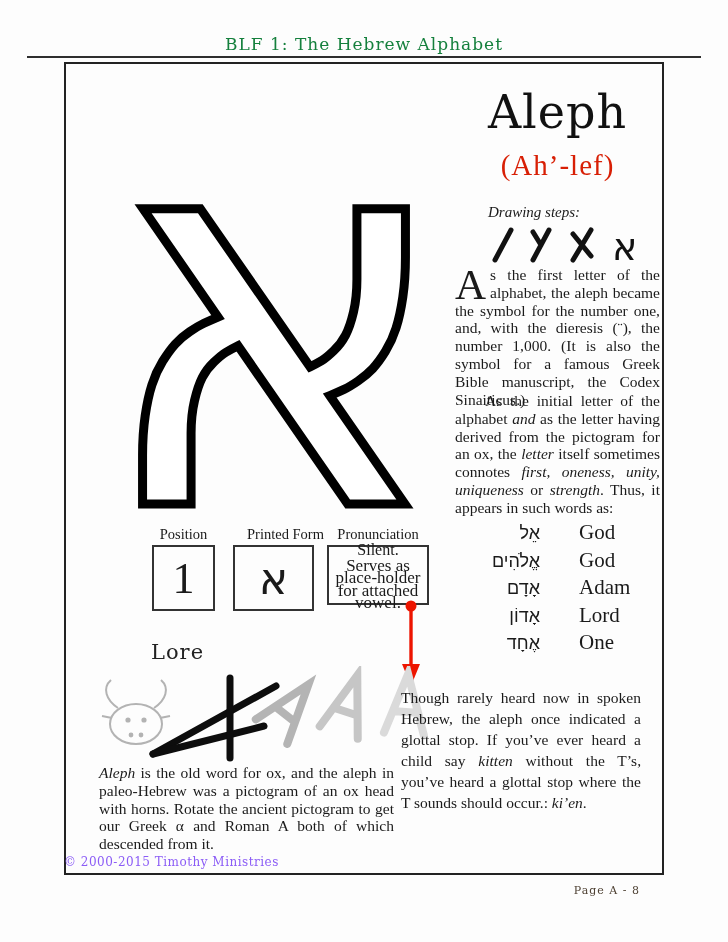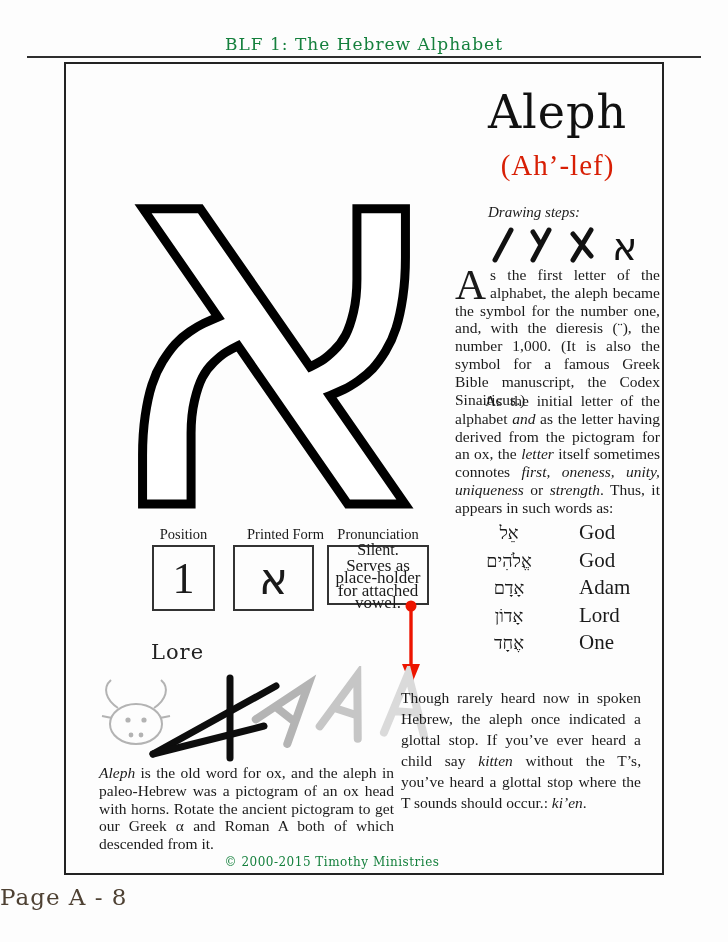--- a/index.html
+++ b/index.html
@@ -17,39 +17,39 @@
   .letter-pron{top:149px;text-align:center;font-size:29px;color:#d81f05;letter-spacing:1px;}
   .drawing-label{top:204px;padding-left:33px;font-size:15px;box-sizing:border-box;font-style:italic;}
   .steps-svg{position:absolute;left:487px;top:222px;}
   .para{font-size:15.5px;line-height:17.8px;text-align:justify;}
   .para-intro{top:266px;}
   .para-initial{top:392px;text-indent:30px;}
   .it{font-style:italic;}
   .dropcap{float:left;font-size:43px;line-height:33px;padding:2px 4px 0 0;font-weight:normal;}
   .words{position:absolute;left:478px;top:520px;width:182px;}
   .word-row{display:flex;align-items:baseline;height:27.5px;}
-  .word-he{width:62px;text-align:center;font-family:Liberation Serif, serif;font-size:18px;}
+  .word-he{width:62px;text-align:right;font-family:Liberation Sans, sans-serif;font-size:18px;}
   .word-en{margin-left:39px;font-size:21px;}
   .th{position:absolute;top:526px;font-size:14.5px;text-align:center;}
   .box{position:absolute;top:545px;border:2px solid #333;box-sizing:border-box;
        display:flex;flex-direction:column;align-items:center;justify-content:center;}
   .box-pos{left:152px;width:63px;height:66px;font-size:44px;}
   .box-form{left:233px;width:81px;height:66px;font-family:"DejaVu Sans",sans-serif;font-size:44px;}
   .box-pron{left:327px;width:102px;height:60px;}
   .pron-main{font-size:16px;line-height:18px;}
   .pron-sub{font-size:17px;line-height:12.5px;text-align:center;padding:1px 3px 0 3px;}
   .arrow-svg{position:absolute;left:396px;top:596px;}
   .lore-heading{position:absolute;left:129px;top:640px;font-size:21px;color:#222;margin-left:22px;}
   .lore-svg{position:absolute;left:98px;top:666px;}
   .lore-para{position:absolute;left:99px;top:764px;width:295px;}
   .glottal-para{position:absolute;left:401px;top:687px;width:240px;line-height:21px;}
-  .copyright{position:absolute;left:64px;top:855px;width:536px;text-align:center;
-             font-size:12px;color:#15803d;letter-spacing:0.5px;}
-  .page-number{position:absolute;left:0;top:884px;width:640px;text-align:left;
-               font-size:23px;color:#4e4133;letter-spacing:1px;}
+  .copyright{position:absolute;left:64px;top:855px;width:536px;text-align:left;
+             font-size:12px;color:#8b5cf6;letter-spacing:0.5px;}
+  .page-number{position:absolute;left:0;top:884px;width:640px;text-align:right;
+               font-size:11px;color:#4e4133;letter-spacing:1px;}
   .abs{position:absolute;}
 </style>
 </head>
 <body>
 
 <div class="canvas">
 
   <div class="header-title hand">BLF 1: The Hebrew Alphabet</div>
   <div class="header-rule"></div>
   <div class="page-border"></div>

